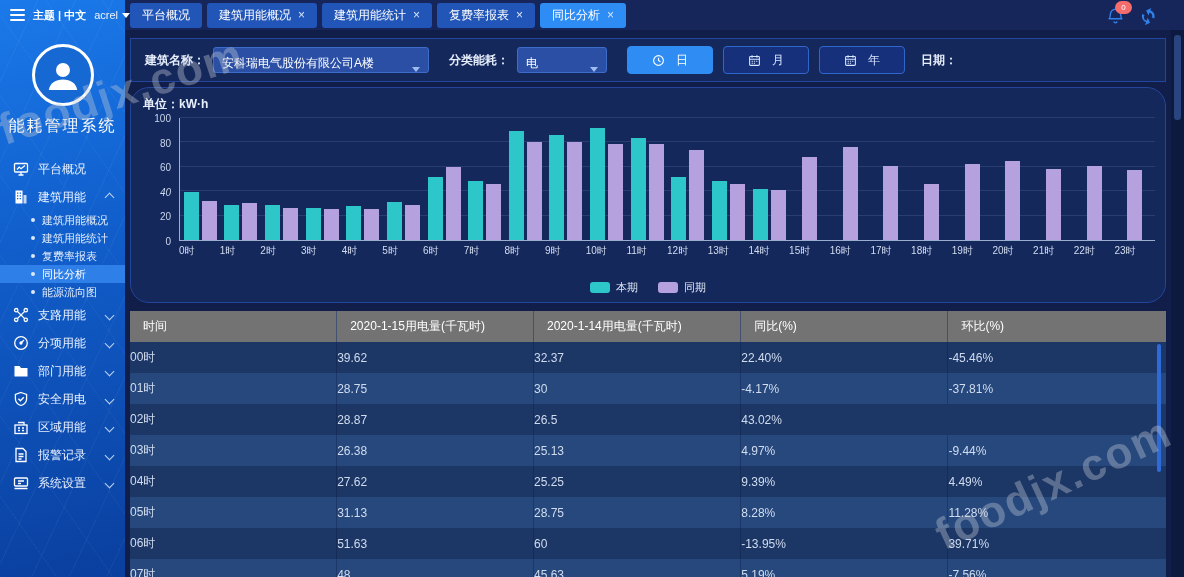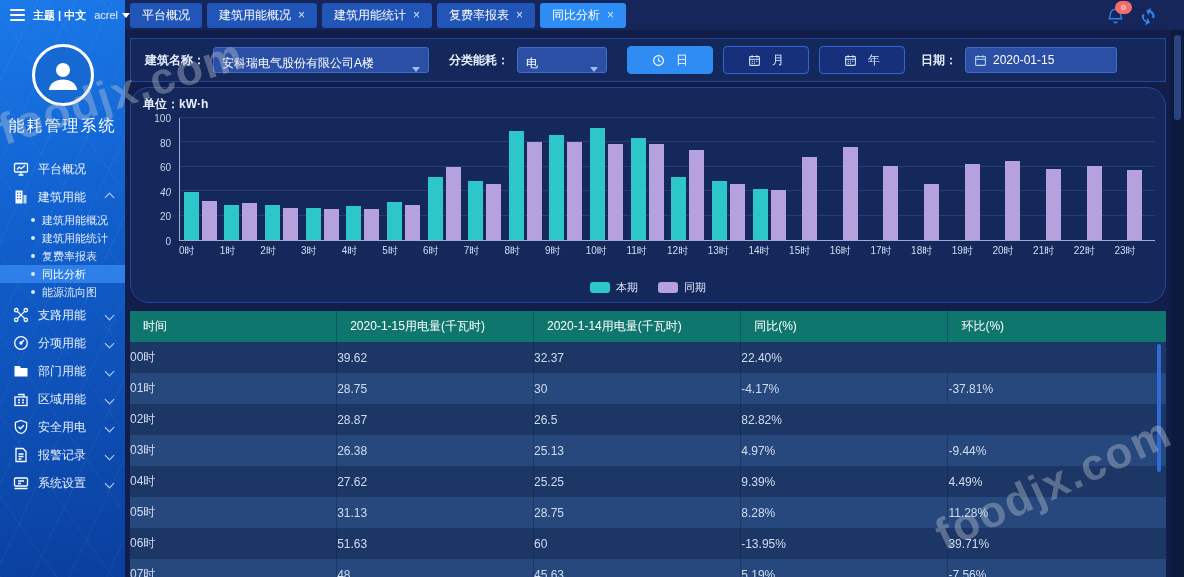--- a/index.html
+++ b/index.html
@@ -79,21 +79,21 @@
   .group{flex:1;height:100%;display:flex;align-items:flex-end;justify-content:center;gap:3px;}
   .bar{width:15px;}
   .xlabels{position:absolute;left:36px;right:2px;bottom:0;height:17px;display:flex;align-items:flex-end;}
   .xlab{flex:1;font-size:10px;color:#D2DCEF;}
   .legend{position:absolute;left:0;right:0;bottom:7px;display:flex;justify-content:center;gap:20px;}
   .legend-item{display:flex;align-items:center;gap:6px;font-size:11px;color:#DDE6F5;cursor:pointer;}
   .swatch{width:20px;height:11px;border-radius:3px;display:inline-block;}
   
   .table-panel{top:281px;height:266px;border:none;background:transparent;overflow:hidden;}
   .thead,.trow{display:grid;grid-template-columns:20% 19% 20% 20% 21%;height:31px;}
-  .thead{background:#0f766e;}
+  .thead{background:#737373;}
   .thead .cell{font-size:12px;color:#fff;display:flex;align-items:center;padding-left:13px;border-right:1px solid rgba(10,40,110,.45);}
   .thead .cell:last-child{border-right:none;}
   .trow .cell{font-size:12px;color:#D0DCEF;display:flex;align-items:center;border-right:1px solid rgba(10,25,70,.35);}
   .trow .cell:last-child{border-right:none;}
   .trow.even{background:#1C3665;}
   .trow.odd{background:#27487C;}
   .tbl-scroll{position:absolute;right:5px;top:33px;width:4px;height:128px;background:#2E6BD8;border-radius:2px;cursor:pointer;}
   
   .page-scroll{position:absolute;right:0;top:30px;width:13px;bottom:0;background:#0D1A3F;z-index:6;cursor:pointer;}
   .page-scroll .thumb{position:absolute;left:3px;top:5px;width:7px;height:85px;background:#29447E;border-radius:3px;}
@@ -199,35 +199,35 @@
           <svg viewBox="0 0 16 16" fill="currentColor">
             <path d="M1.5 3h5l1.5 2h6.5v8.5h-13z"></path>
           </svg>
         </span>
         <span class="mi-label">部门用能</span>
         <span class="chev down"></span>
       </div>
       <div class="menu-item">
         <span class="mi-icon">
           <svg viewBox="0 0 16 16" fill="none" stroke="currentColor" stroke-width="1.3">
+            <path d="M8 1.5l5.6 2v4.2c0 3.4-2.3 5.8-5.6 6.8-3.3-1-5.6-3.4-5.6-6.8V3.5z"></path>
+            <path d="M5.4 7.8l2 2 3.4-3.6"></path>
+          </svg>
+        </span>
+        <span class="mi-label">安全用电</span>
+        <span class="chev down"></span>
+      </div>
+      <div class="menu-item">
+        <span class="mi-icon">
+          <svg viewBox="0 0 16 16" fill="none" stroke="currentColor" stroke-width="1.3">
             <rect x="2" y="6" width="12" height="8.5"></rect>
             <path d="M5 3.5h6V6M5 9h2M9 9h2M5 11.5h2M9 11.5h2"></path>
           </svg>
         </span>
         <span class="mi-label">区域用能</span>
-        <span class="chev down"></span>
-      </div>
-      <div class="menu-item">
-        <span class="mi-icon">
-          <svg viewBox="0 0 16 16" fill="none" stroke="currentColor" stroke-width="1.3">
-            <path d="M8 1.5l5.6 2v4.2c0 3.4-2.3 5.8-5.6 6.8-3.3-1-5.6-3.4-5.6-6.8V3.5z"></path>
-            <path d="M5.4 7.8l2 2 3.4-3.6"></path>
-          </svg>
-        </span>
-        <span class="mi-label">安全用电</span>
         <span class="chev down"></span>
       </div>
       <div class="menu-item">
         <span class="mi-icon">
           <svg viewBox="0 0 16 16" fill="none" stroke="currentColor" stroke-width="1.3">
             <path d="M3 1.5h7l3 3v10H3z"></path>
             <path d="M5.5 7h5M5.5 9.5h5M5.5 12h3"></path>
           </svg>
         </span>
         <span class="mi-label">报警记录</span>
@@ -320,27 +320,20 @@
           <span style="display:inline-flex">
             <svg viewBox="0 0 16 16" fill="none" stroke="currentColor" stroke-width="1.3">
               <rect x="2" y="3" width="12" height="11" rx="1"></rect>
               <path d="M2 6.5h12M5 1.5v3M11 1.5v3M4.5 9h1.5M7.2 9h1.5M10 9h1.5M4.5 11.5h1.5M7.2 11.5h1.5"></path>
             </svg>
           </span>
           <span>年</span>
         </div>
       </div>
     <span class="flabel">日期：</span>
-    <div class="date-input">
-      <svg viewBox="0 0 16 16" fill="none" stroke="currentColor" stroke-width="1.3">
-        <rect x="2" y="3" width="12" height="11" rx="1"></rect>
-          <path d="M2 6.5h12M5 1.5v3M11 1.5v3"></path>
-      </svg>
-      <span>2020-01-15</span>
-    </div>
   </div>
 
   <div class="panel chart-panel">
     <div class="unit">单位：kW·h</div>
     <div class="plot">
       <div class="ycol" id="ycol">
           <div class="ylab" style="bottom: 0%;">0</div>
           <div class="ylab" style="bottom: 20%;">20</div>
           <div class="ylab" style="bottom: 40%; font-style: italic;">40</div>
           <div class="ylab" style="bottom: 60%;">60</div>
@@ -489,33 +482,34 @@
         <div class="cell">2020-1-14用电量(千瓦时)</div>
         <div class="cell">同比(%)</div>
         <div class="cell">环比(%)</div>
       </div>
     <div id="tbody">
         <div class="trow even">
           <div class="cell">00时</div>
           <div class="cell">39.62</div>
           <div class="cell">32.37</div>
           <div class="cell">22.40%</div>
+          <div class="cell">-45.46%</div>
         </div>
         <div class="trow odd">
           <div class="cell">01时</div>
           <div class="cell">28.75</div>
           <div class="cell">30</div>
           <div class="cell">-4.17%</div>
           <div class="cell">-37.81%</div>
         </div>
         <div class="trow even">
           <div class="cell">02时</div>
           <div class="cell">28.87</div>
           <div class="cell">26.5</div>
-          <div class="cell">82.82%</div>
+          <div class="cell">43.02%</div>
         </div>
         <div class="trow odd">
           <div class="cell">03时</div>
           <div class="cell">26.38</div>
           <div class="cell">25.13</div>
           <div class="cell">4.97%</div>
           <div class="cell">-9.44%</div>
         </div>
         <div class="trow even">
           <div class="cell">04时</div>

